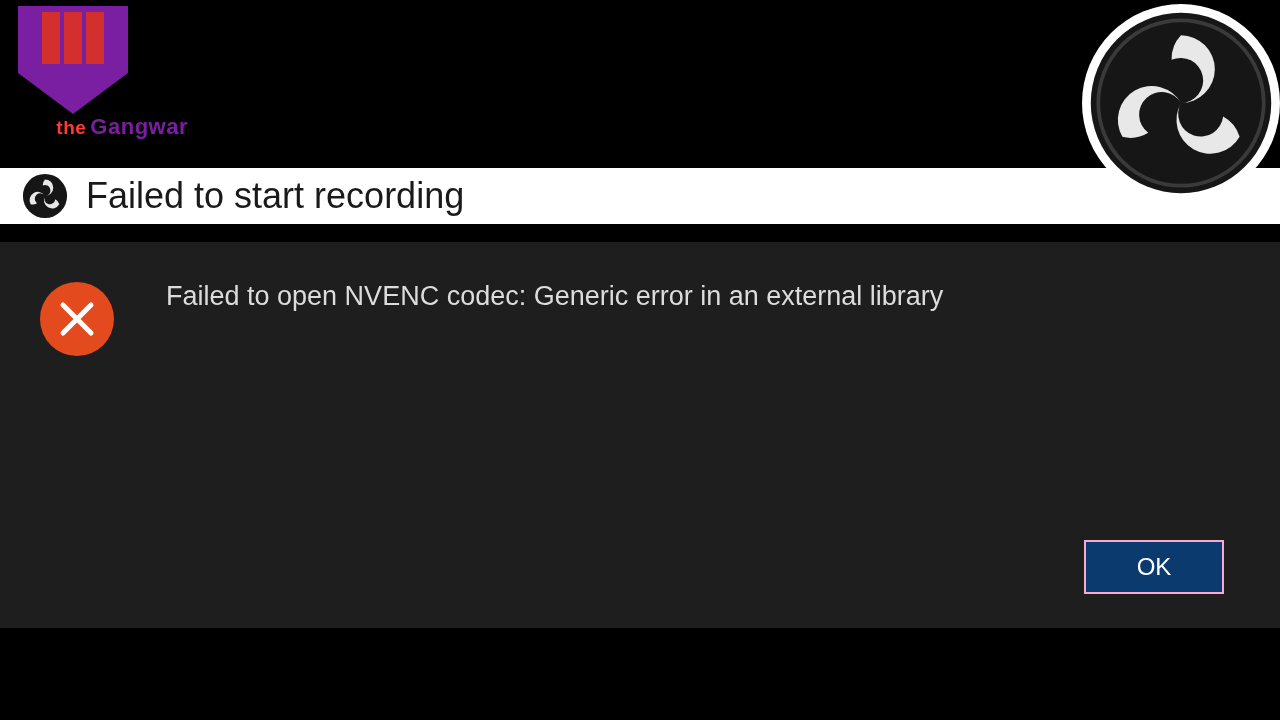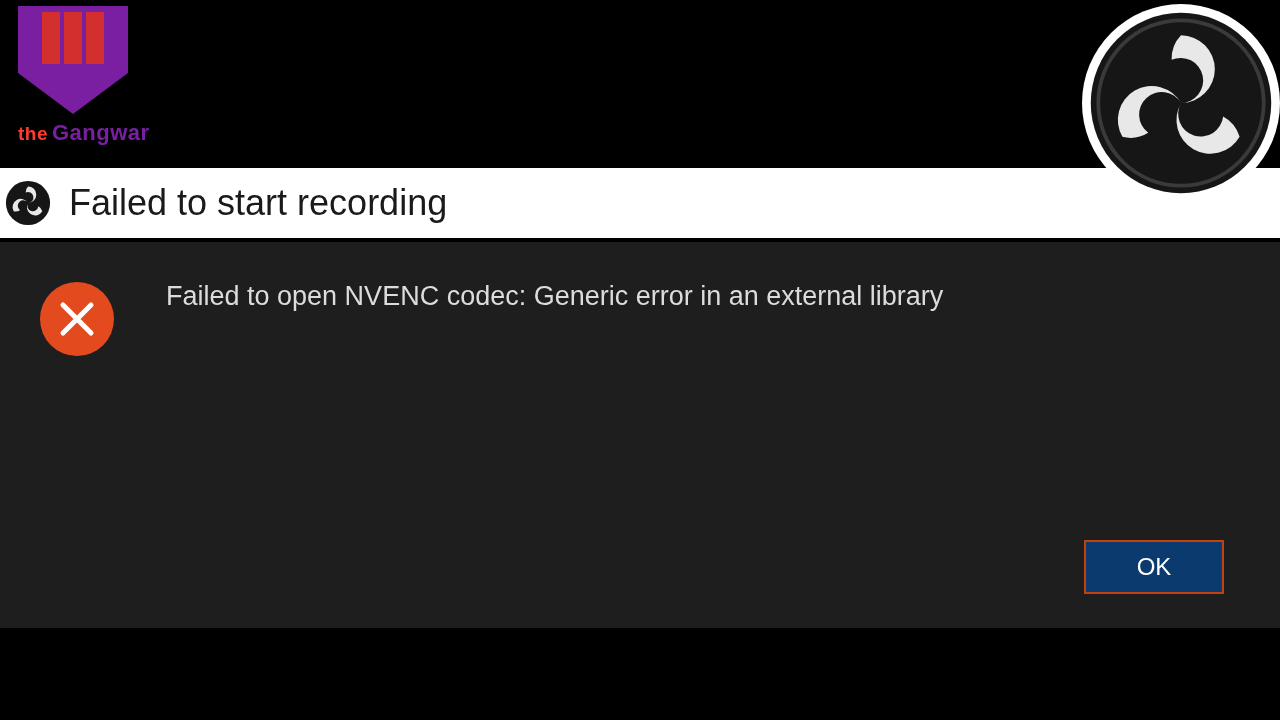--- a/index.html
+++ b/index.html
@@ -32,22 +32,21 @@
     height: 108px;
     background: #7a1fa2;
     clip-path: polygon(0 0, 100% 0, 100% 62%, 50% 100%, 0 62%);
     display: flex;
     justify-content: center;
     gap: 4px;
     padding-top: 6px;
   }
   .gang-shield .pill { width: 18px; height: 52px; background: #d32f2f; }
   .gang-text {
-    text-align: left;
-    margin-top: 6px;
+    text-align: right;
     font-family: "Segoe UI", sans-serif;
     font-weight: 600;
     letter-spacing: 0.5px;
   }
   .gang-text .a { color: #ff3b30; font-size: 19px; }
   .gang-text .b { color: #7a1fa2; font-size: 22px; margin-left: 4px; }
 
   
   .obs-big {
     position: absolute;
@@ -62,25 +61,25 @@
     justify-content: center;
     z-index: 5;
   }
   .obs-big svg { width: 188px; height: 188px; }
 
   
   .titlebar {
     position: absolute;
     left: 0; top: 168px;
     width: 1280px;
-    height: 70px;
+    height: 56px;
     background: #fff;
     display: flex;
     align-items: center;
-    padding-left: 5px;
+    padding-left: 22px;
     gap: 18px;
   }
   .titlebar .obs-small svg { width: 46px; height: 46px; display:block; }
   .titlebar .title-text {
     color: #1a1a1a;
     font-size: 36px;
     font-weight: 400;
   }
 
   
@@ -122,21 +121,21 @@
     background: #1e1e1e;
     display: flex;
     justify-content: flex-end;
     align-items: flex-start;
     padding: 8px 56px 0 0;
   }
   .ok-btn {
     width: 140px;
     height: 54px;
     background: #0a3a6e;
-    border: 2px solid #c2410c;
+    border: 2px solid #f9a8d4;
     color: #fff;
     font-size: 24px;
     display: flex;
     align-items: center;
     justify-content: center;
     cursor: pointer;
   }
 
   
   .bottom-band {

